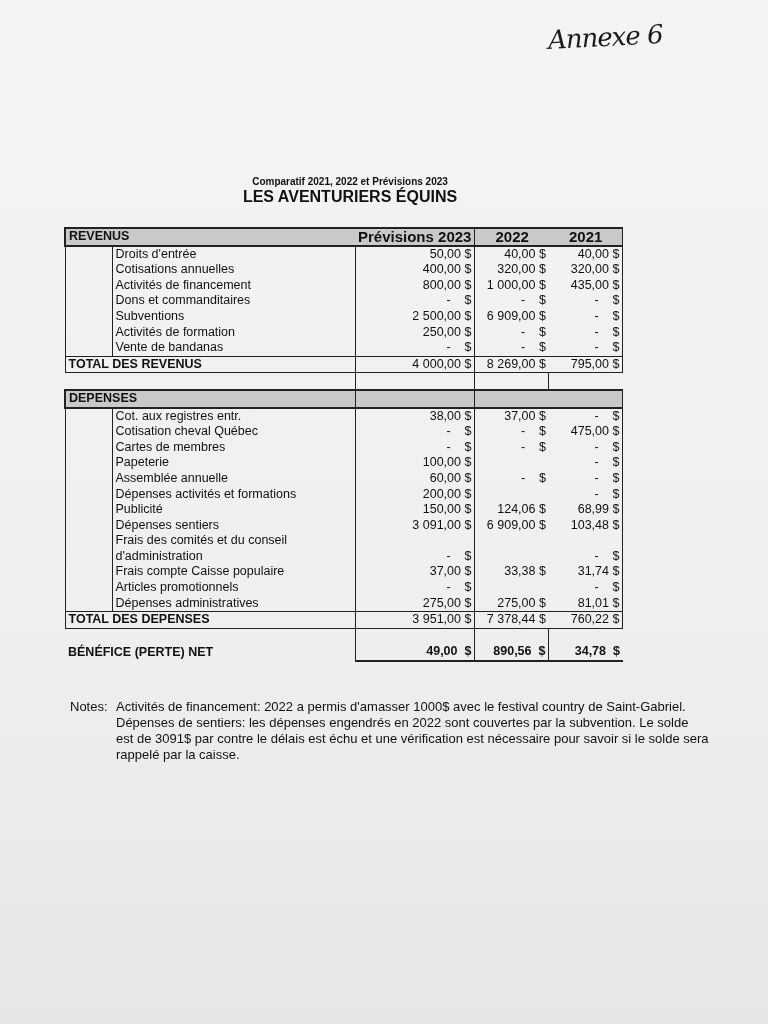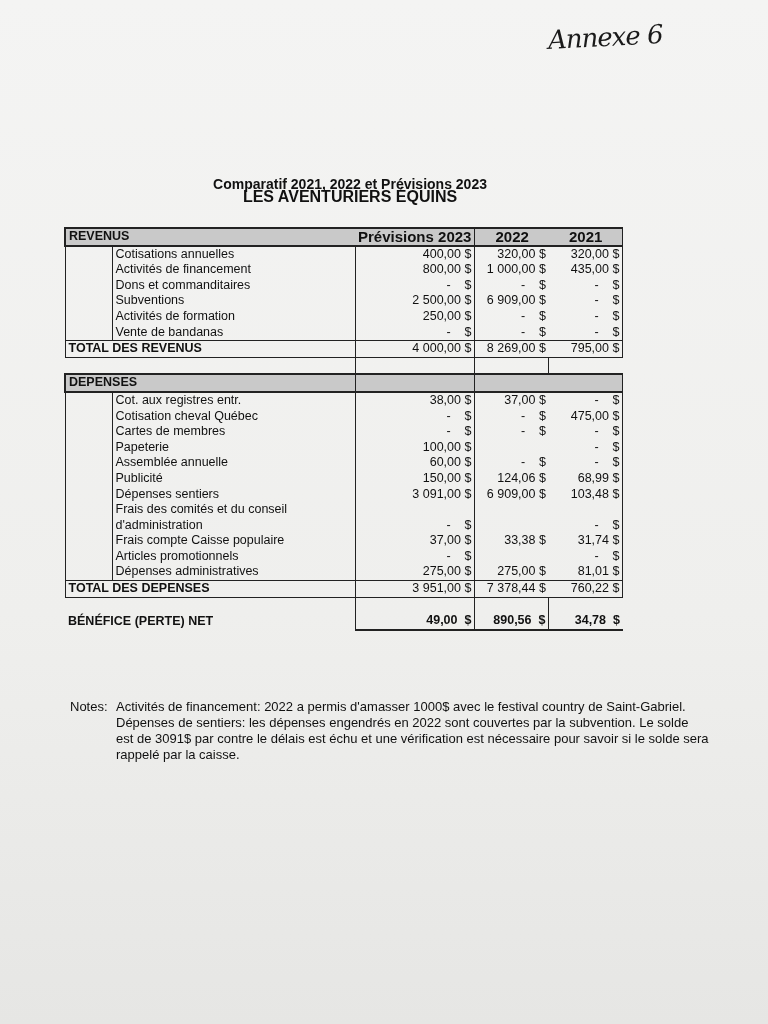--- a/index.html
+++ b/index.html
@@ -15,21 +15,21 @@
     font-size: 26px; color: #1a1a1a; letter-spacing: -1px;
     transform: rotate(-3deg);
   }
   .title {
     position: absolute; left: 0; width: 700px; top: 144px; text-align: center;
     font-weight: bold; font-size: 16px; text-decoration: underline; padding-left: 0;
   }
   .title span { display: inline-block; margin-left: 0; margin-top: 44px; }
   .subtitle {
     position: absolute; left: 0; width: 700px; top: 176px; text-align: center;
-    font-weight: bold; font-size: 14px;
+    font-weight: bold; font-size: 10px;
   }
   table.fin {
     position: absolute; left: 64px; top: 227px;
     border-collapse: collapse; font-size: 12.5px; table-layout: fixed;
   }
   table.fin td { padding: 0 3px; height: 15.6px; line-height: 15.6px; white-space: nowrap; }
   .c0 { width: 40px; }
   .c1 { width: 243px; }
   .c2 { width: 92px; }
   .c3 { width: 74px; }
@@ -75,20 +75,27 @@
     <tr class="hdr">
       <td class="first" colspan="2">REVENUS</td>
       <td class="num sec colR" style="text-align: right; white-space: pre;">Prévisions 2023</td>
       <td class="sec" style="text-align:center">2022</td>
       <td class="sec colR" style="text-align:center">2021</td>
     </tr>
   </tbody>
   <tbody id="rev-rows">
       <tr class="row">
         <td class="c0"></td>
+        <td class="lab">Droits d'entrée</td>
+        <td class="num colL colR" style="white-space: pre;">50,00 $</td>
+        <td class="num" style="white-space: pre;">40,00 $</td>
+        <td class="num colR" style="white-space: pre;">40,00 $</td>
+      </tr>
+      <tr class="row">
+        <td class="c0"></td>
         <td class="lab">Cotisations annuelles</td>
         <td class="num colL colR" style="white-space: pre;">400,00 $</td>
         <td class="num" style="white-space: pre;">320,00 $</td>
         <td class="num colR" style="white-space: pre;">320,00 $</td>
       </tr>
       <tr class="row">
         <td class="c0"></td>
         <td class="lab">Activités de financement</td>
         <td class="num colL colR" style="white-space: pre;">800,00 $</td>
         <td class="num" style="white-space: pre;">1 000,00 $</td>
@@ -170,20 +177,27 @@
         <td class="lab">Papeterie</td>
         <td class="num colL colR" style="white-space: pre;">100,00 $</td>
         <td class="num" style="white-space: pre;"></td>
         <td class="num colR" style="white-space: pre;">-    $</td>
       </tr>
       <tr class="row">
         <td class="c0"></td>
         <td class="lab">Assemblée annuelle</td>
         <td class="num colL colR" style="white-space: pre;">60,00 $</td>
         <td class="num" style="white-space: pre;">-    $</td>
+        <td class="num colR" style="white-space: pre;">-    $</td>
+      </tr>
+      <tr class="row">
+        <td class="c0"></td>
+        <td class="lab">Dépenses activités et formations</td>
+        <td class="num colL colR" style="white-space: pre;">200,00 $</td>
+        <td class="num" style="white-space: pre;"></td>
         <td class="num colR" style="white-space: pre;">-    $</td>
       </tr>
       <tr class="row">
         <td class="c0"></td>
         <td class="lab">Publicité</td>
         <td class="num colL colR" style="white-space: pre;">150,00 $</td>
         <td class="num" style="white-space: pre;">124,06 $</td>
         <td class="num colR" style="white-space: pre;">68,99 $</td>
       </tr>
       <tr class="row">

